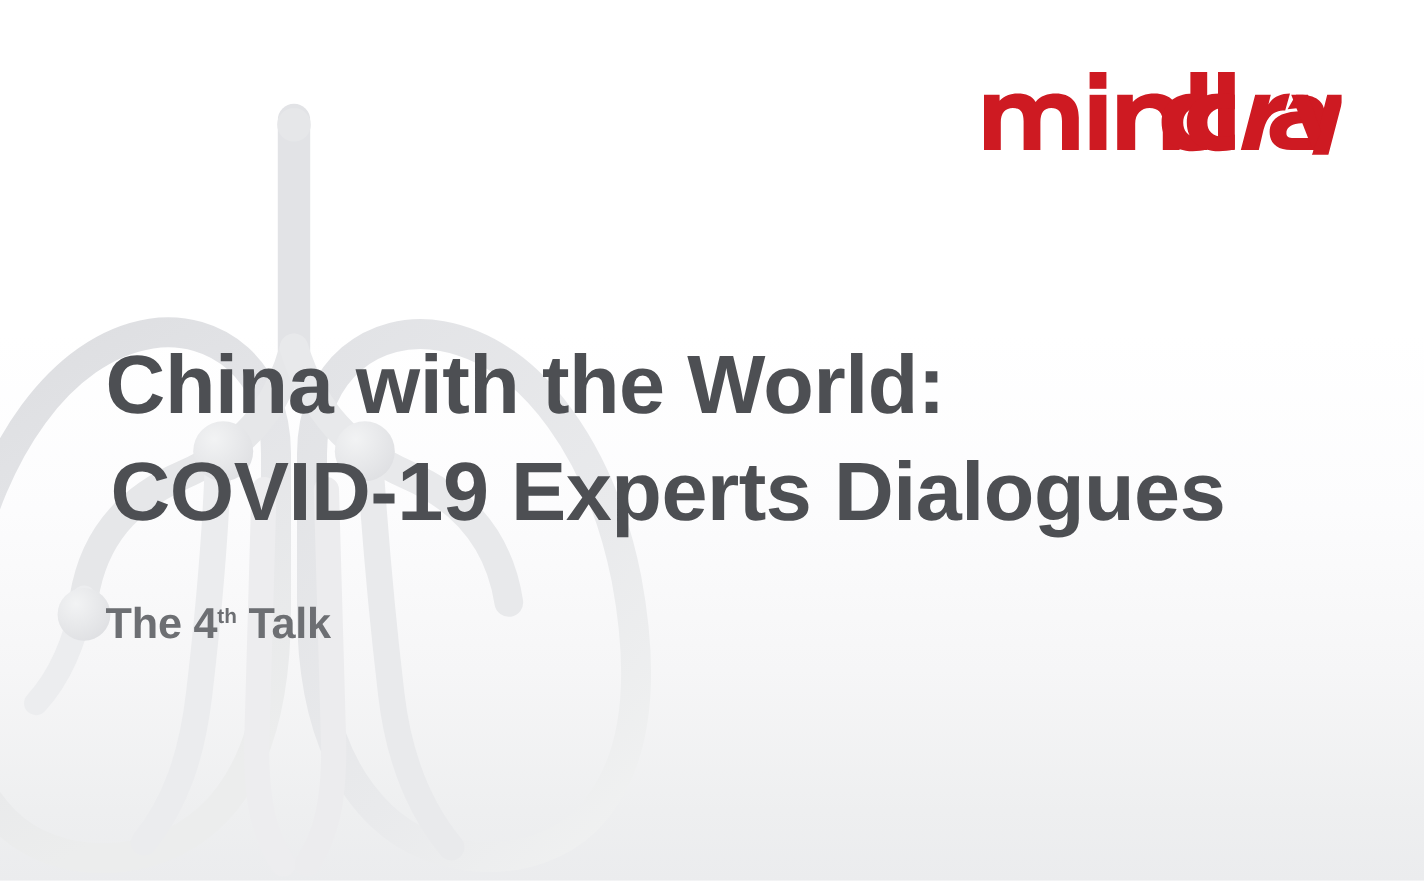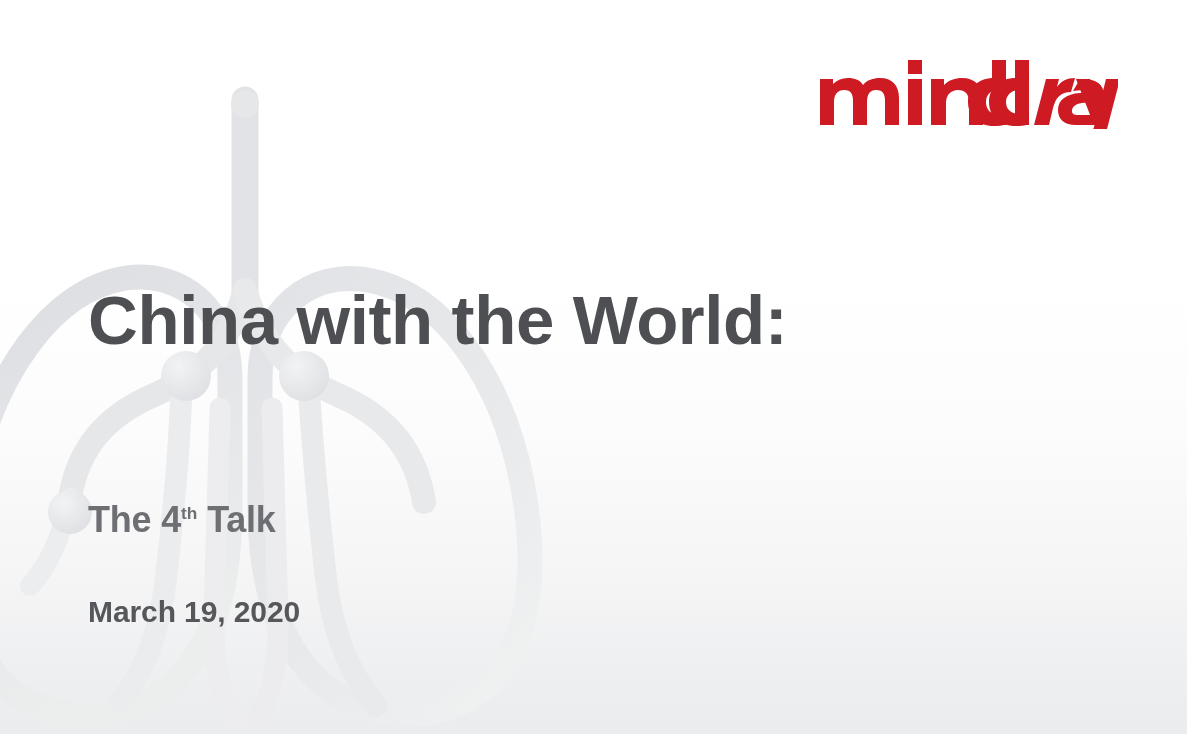--- a/index.html
+++ b/index.html
@@ -265,20 +265,20 @@
                  C 272 78, 274 76, 276 70 Z"></path>
         <path d="M258 22 L272 22 L283 53 L276 68 L258 22 Z"></path>
       </g>
     </svg>
   </div>
 
   <div class="content">
 
     <div class="title-line title-line-1">China with the World:</div>
 
+    <div class="title-line title-line-2">COVID-19 Experts Dialogues</div>
 
     <div class="subtitle"><span>The 4</span><sup>th</sup><span> Talk</span></div>
 
-    <div class="date">March 19, 2020</div>
 
   </div>
 
 </div>
 
 </body></html>

